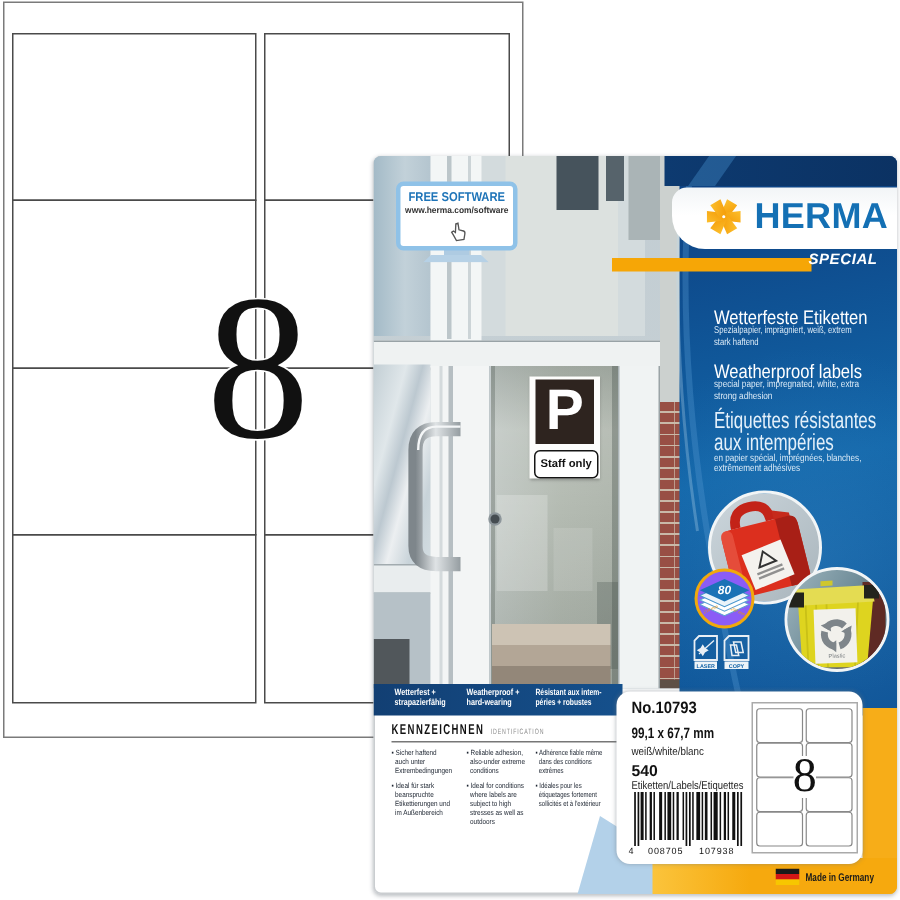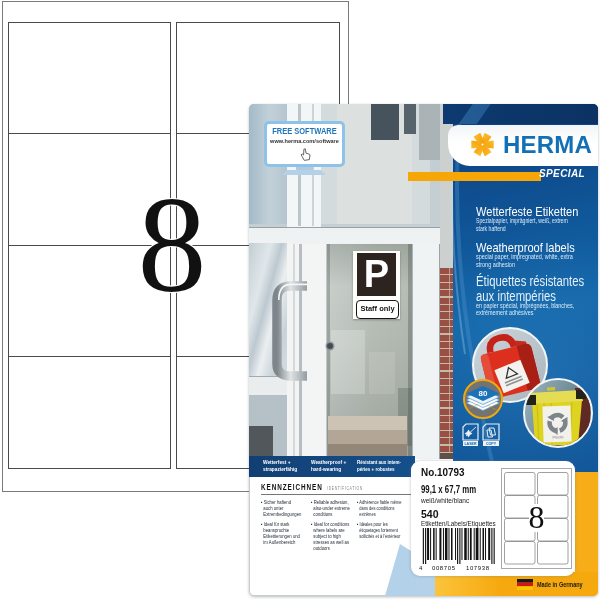--- a/index.html
+++ b/index.html
@@ -171,21 +171,21 @@
         <g transform="rotate(-8 36 48)">
           <rect x="22" y="36" width="28" height="25" fill="#f4f2ee"></rect>
           <polygon points="36,39 42,48 30,48" fill="none" stroke="#333" stroke-width="1.3"></polygon>
           <rect x="27" y="51" width="18" height="1.6" fill="#909090"></rect>
           <rect x="27" y="54" width="18" height="1.6" fill="#909090"></rect>
         </g>
         </g>
       </svg>
     </div>
 
-    <div class="abs" style="left:214px;top:275px;width:40px;height:40px;border-radius:50%;border:2px solid #f0a90c;box-sizing:border-box;background:#737373;overflow:hidden;">
+    <div class="abs" style="left:214px;top:275px;width:40px;height:40px;border-radius:50%;border:2px solid #f0a90c;box-sizing:border-box;background:#8b5cf6;overflow:hidden;font-style:italic;">
       <svg width="36" height="36" viewBox="0 0 36 36">
         <polygon points="18,14.5 34.5,22 18,29.5 1.5,22" fill="#fff" stroke="#5b9fd4" stroke-width="0.7"></polygon>
         <polygon points="18,11.5 34.5,19 18,26.5 1.5,19" fill="#fff" stroke="#5b9fd4" stroke-width="0.7"></polygon>
         <polygon points="18,8.5 34.5,16 18,23.5 1.5,16" fill="#eaf3fa" stroke="#4493cc" stroke-width="0.7"></polygon>
         <polygon points="18,5 34.5,12.5 18,20 1.5,12.5" fill="#1b72b6"></polygon>
         <text x="18" y="15" text-anchor="middle" font-size="8" font-weight="bold" fill="#fff" font-family="Liberation Sans">80</text>
         <text x="4.5" y="28" font-size="2.8" fill="#e8940a" transform="rotate(-24 4.5 28)" font-family="Liberation Sans">210 mm</text>
         <text x="22" y="25.5" font-size="2.8" fill="#e8940a" transform="rotate(24 22 25.5)" font-family="Liberation Sans">297 mm</text>
       </svg>
     </div>

